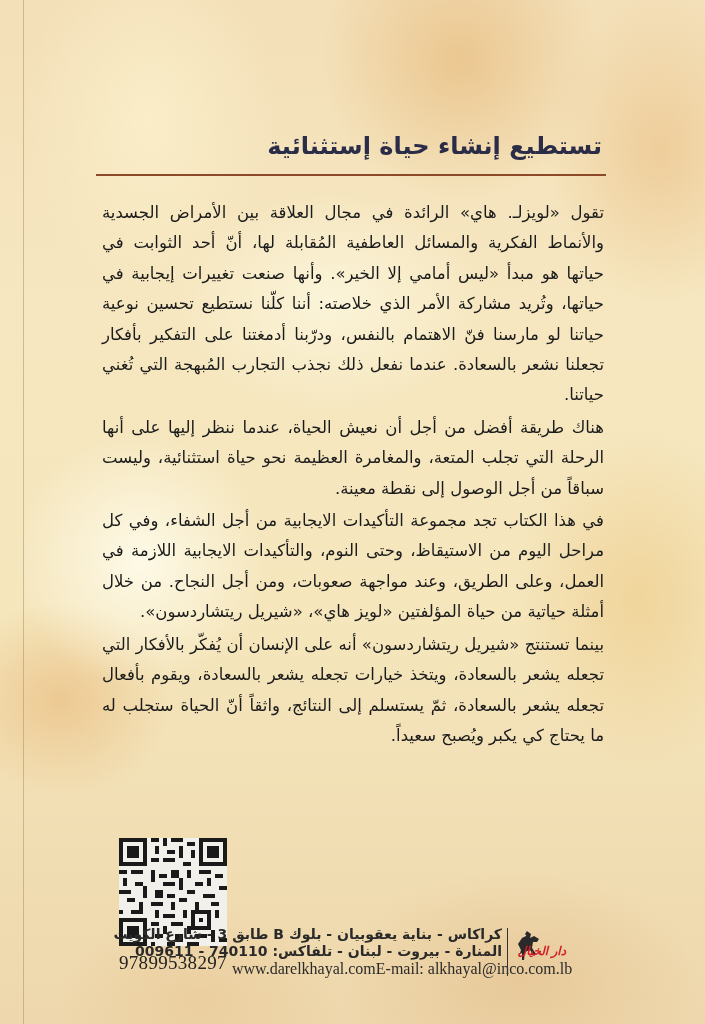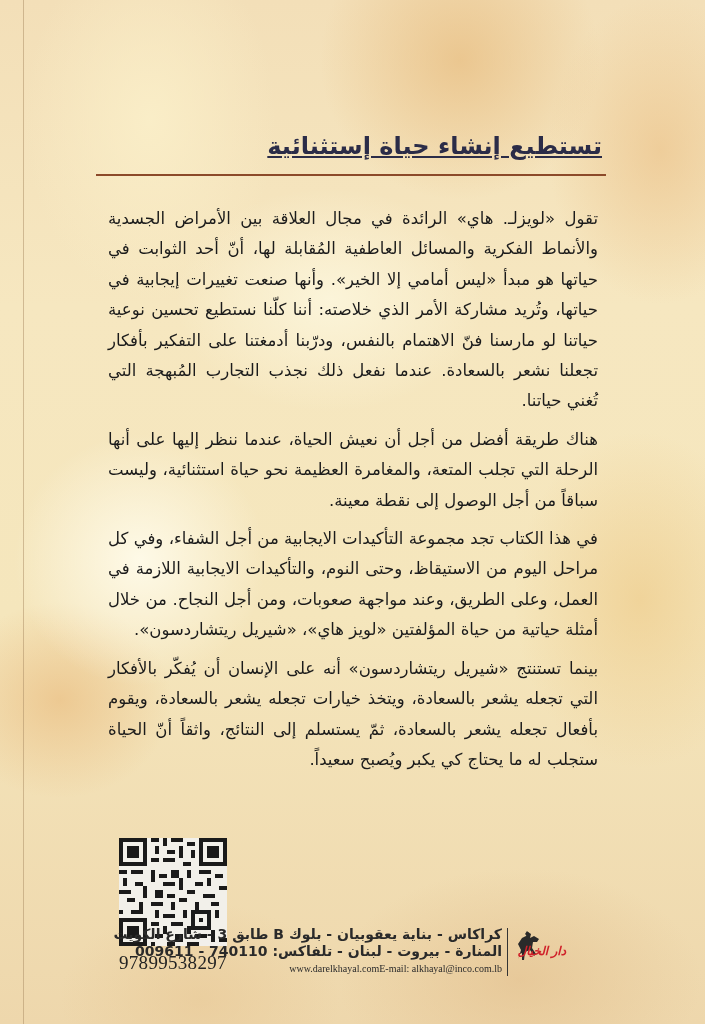--- a/index.html
+++ b/index.html
@@ -41,21 +41,20 @@
     .title {
       direction: rtl;
       text-align: right;
       font-family: "DejaVu Sans", sans-serif;
       font-weight: bold;
       font-size: 24px;
       color: #2b2c48;
       line-height: 40px;
       margin: 0;
       padding-right: 4px;
-      text-decoration: underline;
     }
     .title-rule {
       margin-top: 8px;
       height: 2px;
       background: #8c4a2a;
       width: 100%;
     }
     .body-text {
       position: absolute;
       left: 100px;
@@ -63,21 +62,21 @@
       width: 506px;
       direction: rtl;
       text-align: justify;
       text-align-last: right;
       font-family: "DejaVu Sans", sans-serif;
       font-size: 16.5px;
       line-height: 30.4px;
       color: #1b1b1b;
     }
     .body-text p {
-      margin: 8px;
+      margin: 2px;
     }
     .qr-block {
       position: absolute;
       left: 104px;
       top: 838px;
       width: 112px;
       padding-left: 15px;
     }
     .qr {
       width: 108px;
@@ -116,23 +115,23 @@
       font-size: 14px;
       font-weight: bold;
       color: #2a2a2a;
       line-height: 17px;
       white-space: nowrap;
     }
     .pub-line.latin {
       direction: ltr;
       font-family: "Liberation Serif", serif;
       font-weight: normal;
-      font-size: 10px;
+      font-size: 16px;
       display: flex;
-      justify-content: flex-end;
+      justify-content: space-between;
       width: 270px;
       margin-left: auto;
     }
     .pub-divider {
       position: absolute;
       right: 60px;
       top: 2px;
       width: 1px;
       height: 48px;
       background: #333;

